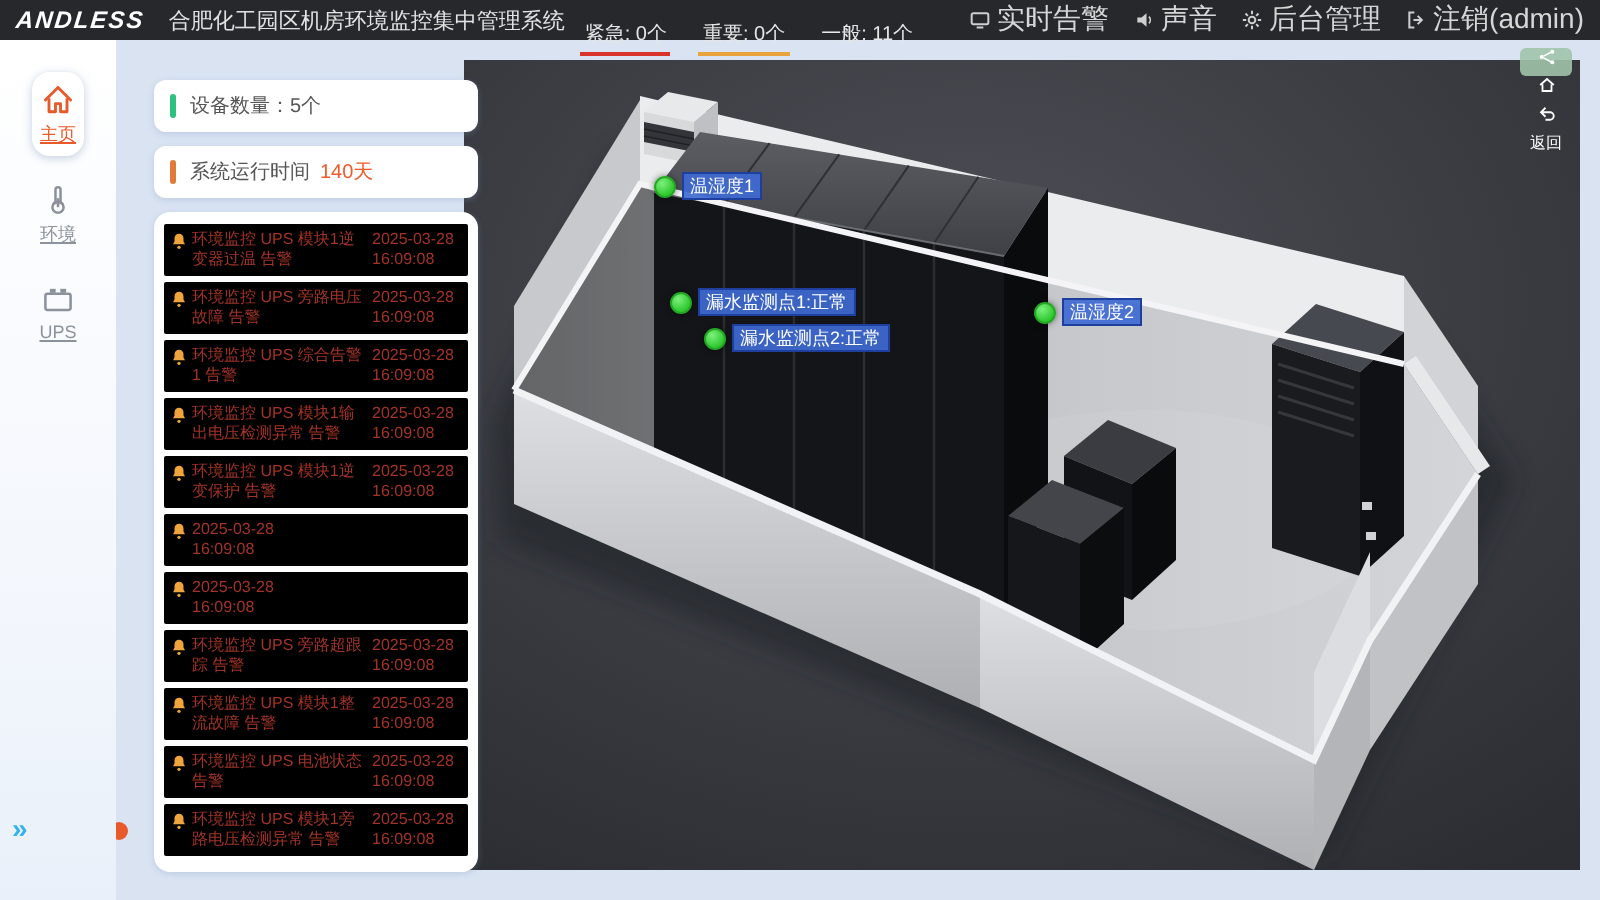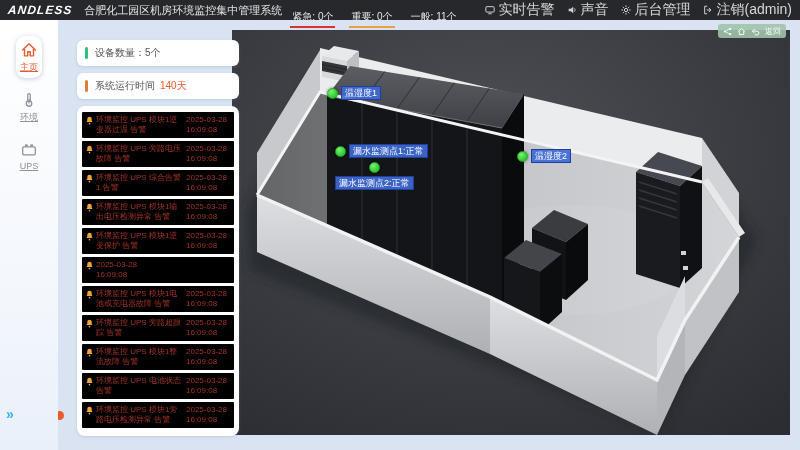--- a/index.html
+++ b/index.html
@@ -48,21 +48,21 @@
   .alert-item .bell { flex:none; width:9px; margin-top:1px; }
   .alert-item .bell svg { width:9px; height:9px; display:block; }
   .a-title { flex:1; font-size:8px; line-height:1.25; font-weight:500; }
   .a-time { flex:none; width:44px; font-size:8px; line-height:1.25; display:flex; flex-direction:column; }
 
   
   .viewport { position:absolute; left:232px; top:30px; width:558px; height:405px;
               background:#36383d; border-radius:2px; z-index:5; }
   .viewport svg.scene { display:block; width:558px; height:405px; }
   .vp-toolbar { position:absolute; top:-6px; right:4px; height:14px; display:flex; align-items:center;
-                gap:5px; background:rgba(160,195,170,.9); border-radius:3px; padding:0 5px; z-index:40; cursor:pointer; }
+                gap:5px; background:rgba(160,195,170,.9); border-radius:3px; padding:0 5px; z-index:40; cursor:pointer;flex-direction:column; }
   .vp-toolbar svg { width:9px; height:9px; display:block; }
   .vp-toolbar .back-label { font-size:8px; color:#fff; }
 
   .marker { position:absolute; display:flex; align-items:center; gap:3px; z-index:15; cursor:pointer; }
   .marker .dot { width:11px; height:11px; border-radius:50%; flex:none;
                  background:radial-gradient(circle at 35% 30%, #7cf07c, #2fc92f 70%);
                  border:1px solid #23a823; box-shadow:0 0 3px rgba(0,0,0,.5); }
   .marker .tag { background:rgba(62,106,210,.92); border:1px solid #1e3f9e; color:#fff;
                  font-size:9px; line-height:12px; padding:0 3px; white-space:nowrap; }
 </style>
@@ -251,21 +251,20 @@
             <span>16:09:08</span>
           </div>
         </div>
           <div class="alert-item">
           <span class="bell">
               <svg viewBox="0 0 12 12">
                 <path d="M6 1.1 a3 3 0 0 1 3 3 v2.3 l1 1.7 H2 l1-1.7 V4.1 a3 3 0 0 1 3-3 z" fill="#f0a43c"></path>
                 <circle cx="6" cy="10.2" r="1.1" fill="#f0a43c"></circle>
               </svg>
             </span>
-          <div class="a-title">环境监控 UPS 模块1电池或充电器故障 告警</div>
           <div class="a-time">
             <span>2025-03-28</span>
             <span>16:09:08</span>
           </div>
         </div>
           <div class="alert-item">
           <span class="bell">
               <svg viewBox="0 0 12 12">
                 <path d="M6 1.1 a3 3 0 0 1 3 3 v2.3 l1 1.7 H2 l1-1.7 V4.1 a3 3 0 0 1 3-3 z" fill="#f0a43c"></path>
                 <circle cx="6" cy="10.2" r="1.1" fill="#f0a43c"></circle>
@@ -443,21 +442,21 @@
     </svg>
 
     <div class="marker" style="left:95px; top:56px;">
       <span class="dot"></span>
       <span class="tag">温湿度1</span>
     </div>
     <div class="marker" style="left:103px; top:114px;">
       <span class="dot"></span>
       <span class="tag">漏水监测点1:正常</span>
     </div>
-    <div class="marker" style="left:103px; top:132px;flex-direction:column;">
+    <div class="marker" style="left:120px; top:132px;">
       <span class="dot"></span>
       <span class="tag">漏水监测点2:正常</span>
     </div>
     <div class="marker" style="left:285px; top:119px;">
       <span class="dot"></span>
       <span class="tag">温湿度2</span>
     </div>
   </div>
 
 </div>

